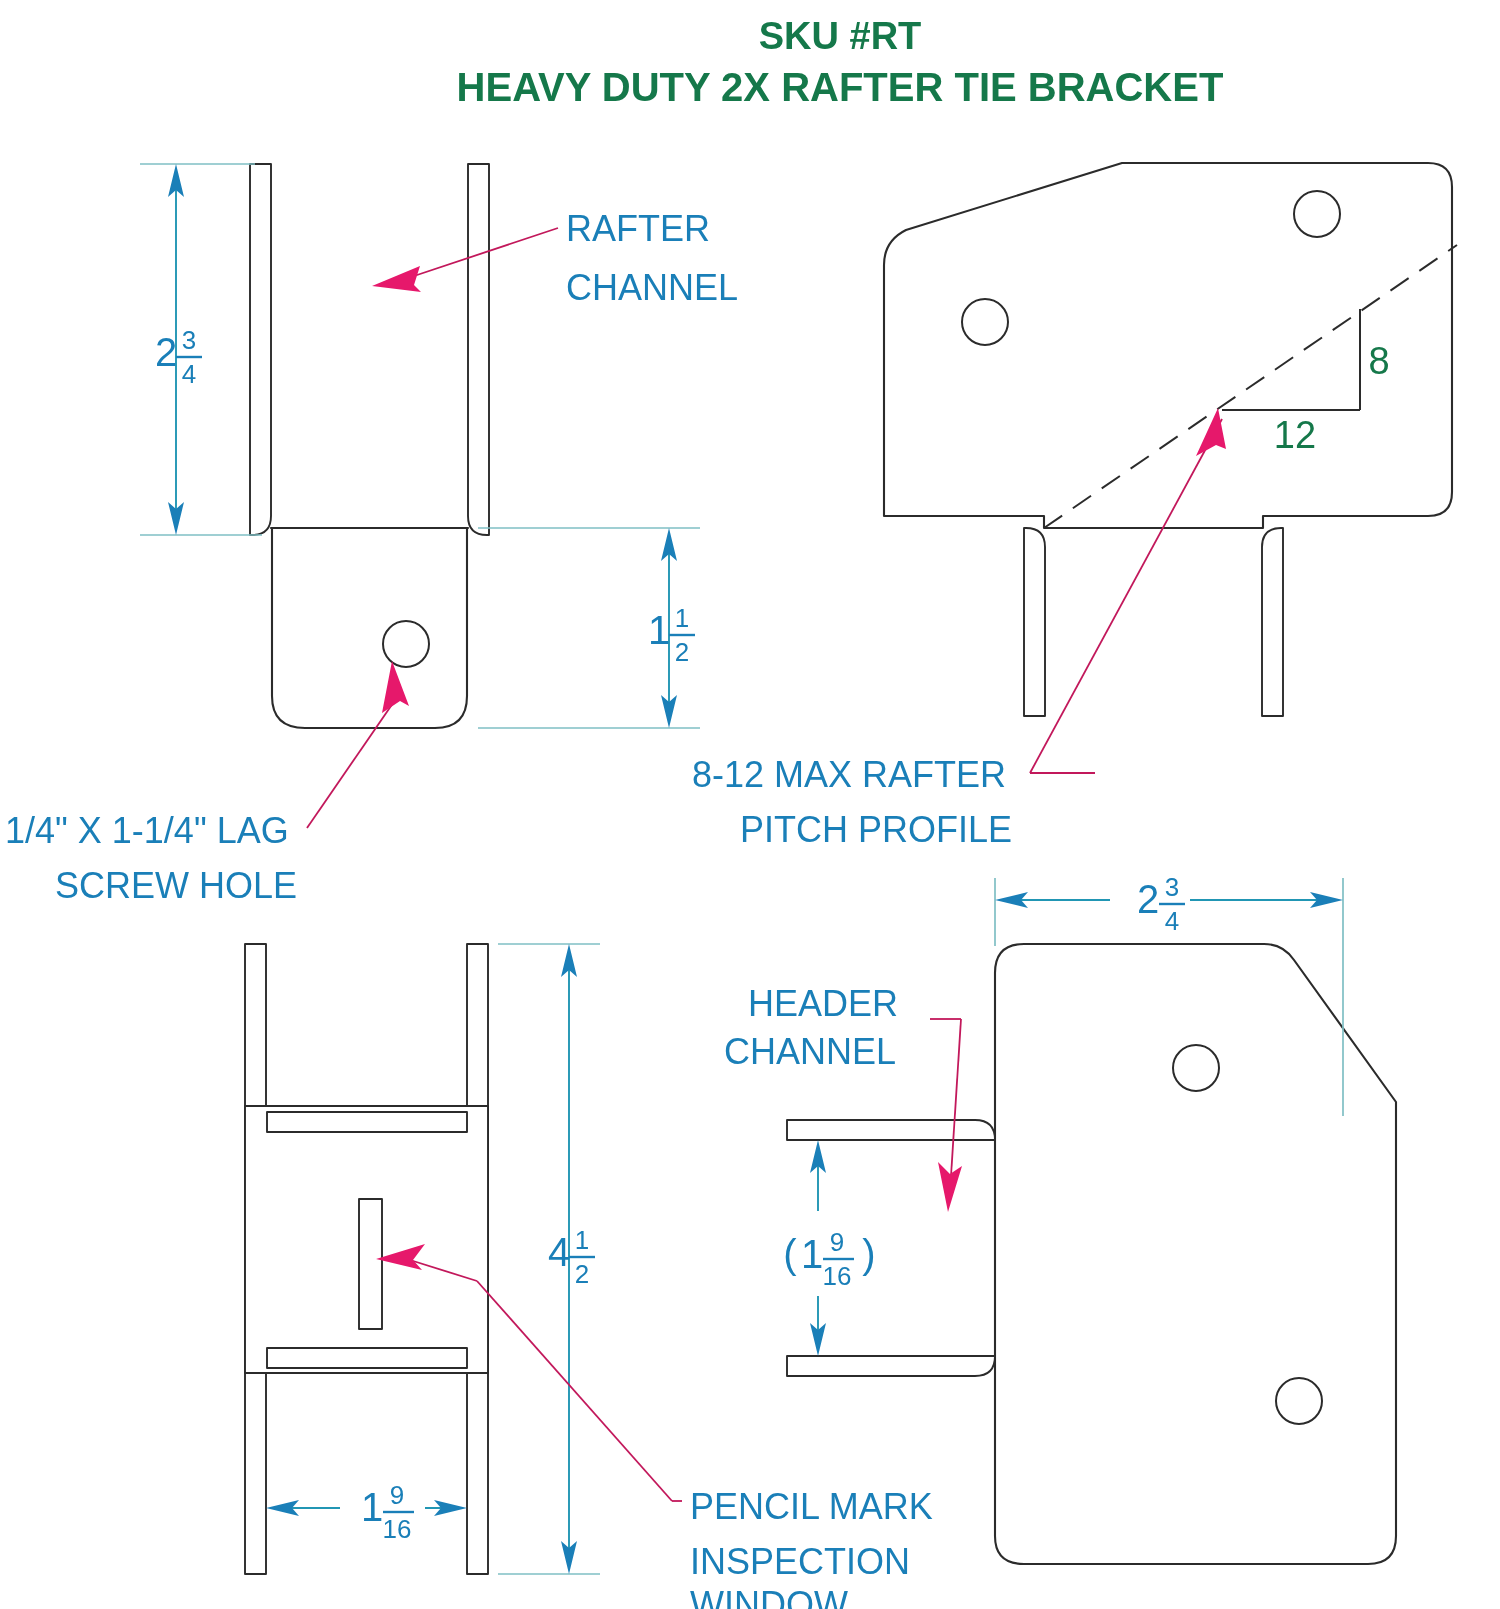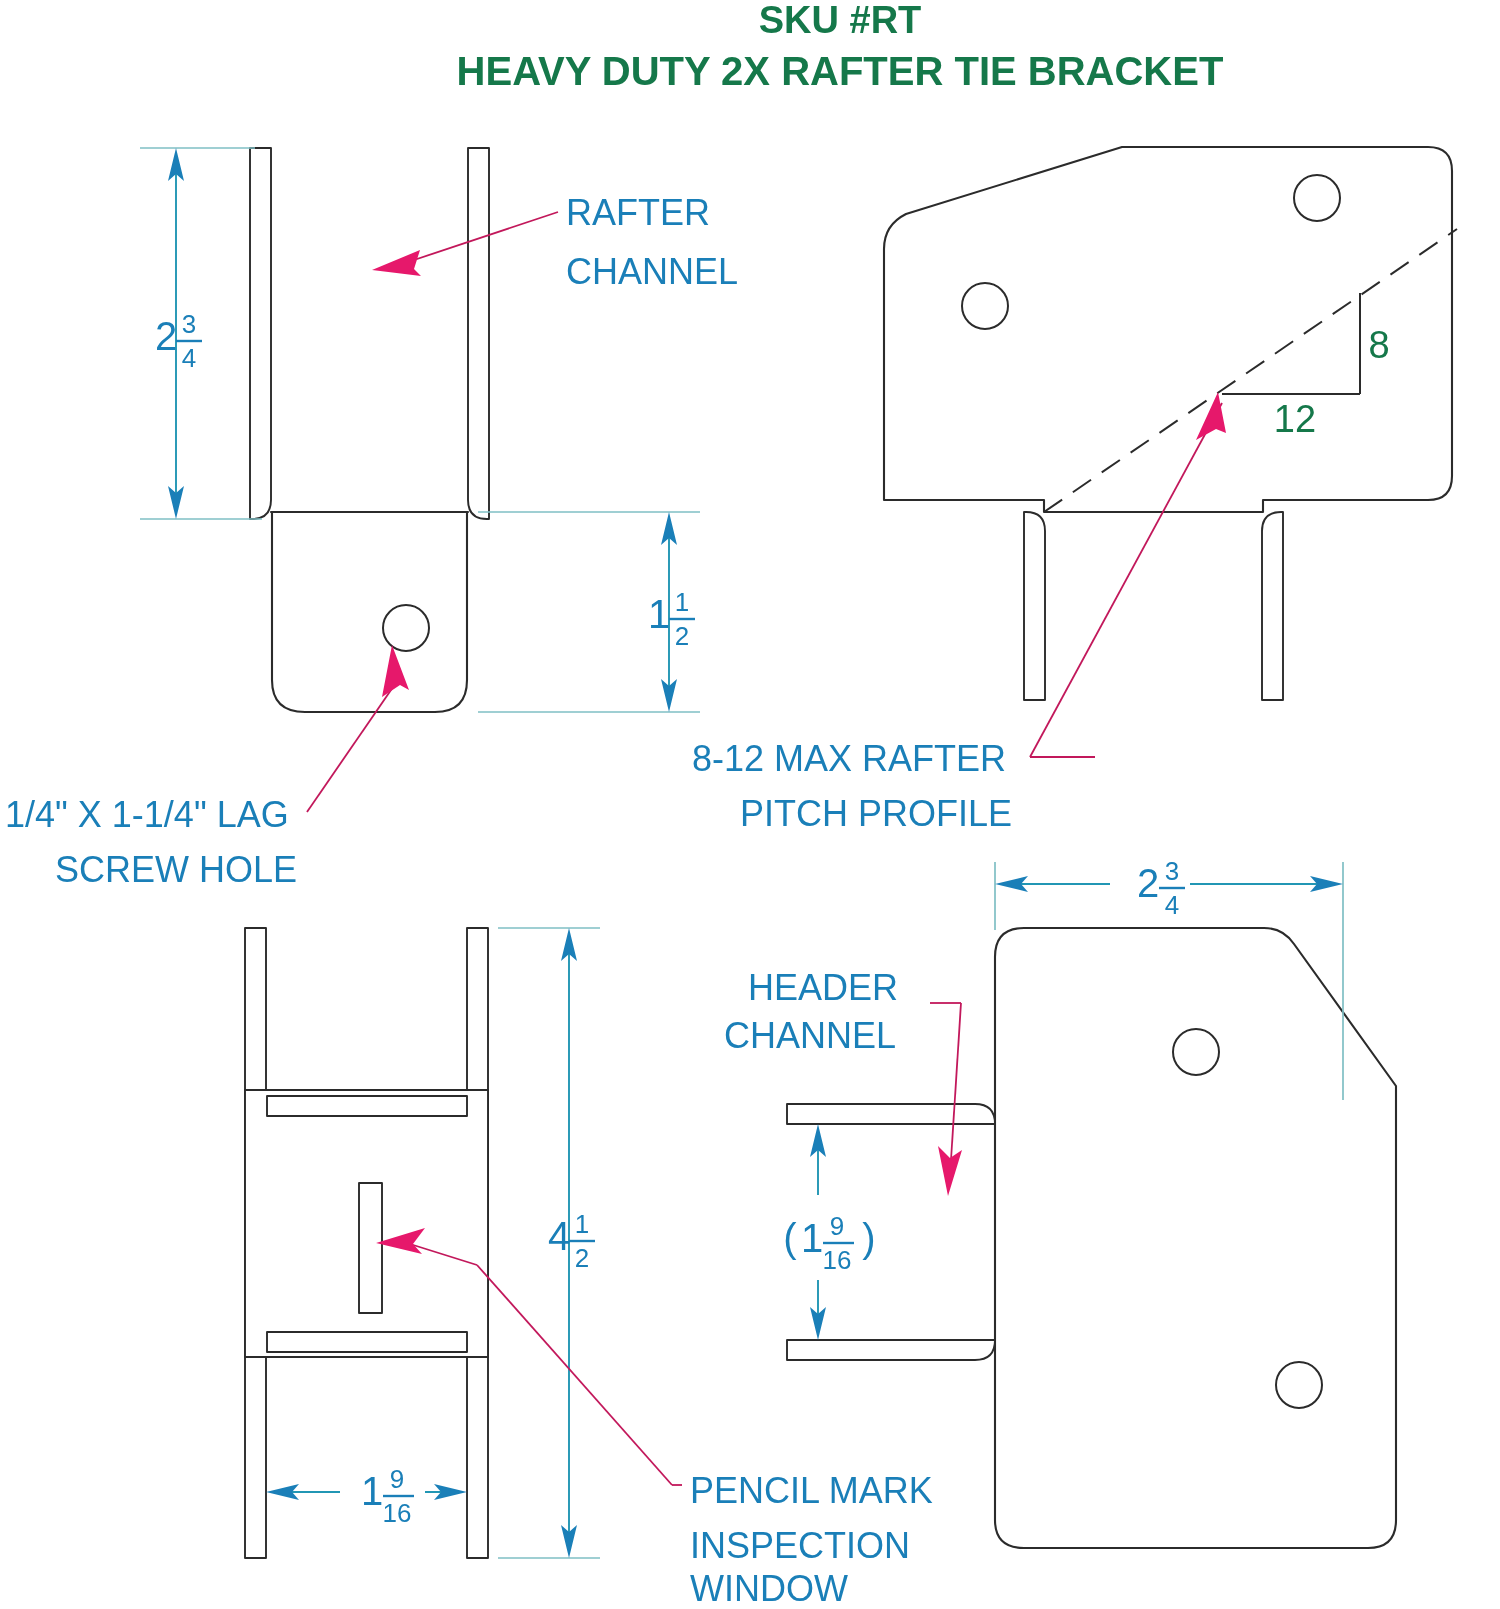--- a/index.html
+++ b/index.html
@@ -11,21 +11,21 @@
   body {
     width: 1500px;
     height: 1609px;
     position: relative;
     font-family: "Liberation Sans", sans-serif;
     overflow: hidden;
   }
   #drawing-root {
     position: absolute;
     left: 0;
-    top: 0;
+    top: 16px;
     width: 1500px;
     height: 1210px;
   }
   svg.sheet {
     display: block;
     width: 1500px;
     height: 1609px;
   }
   .part-outline {
     fill: #ffffff;

